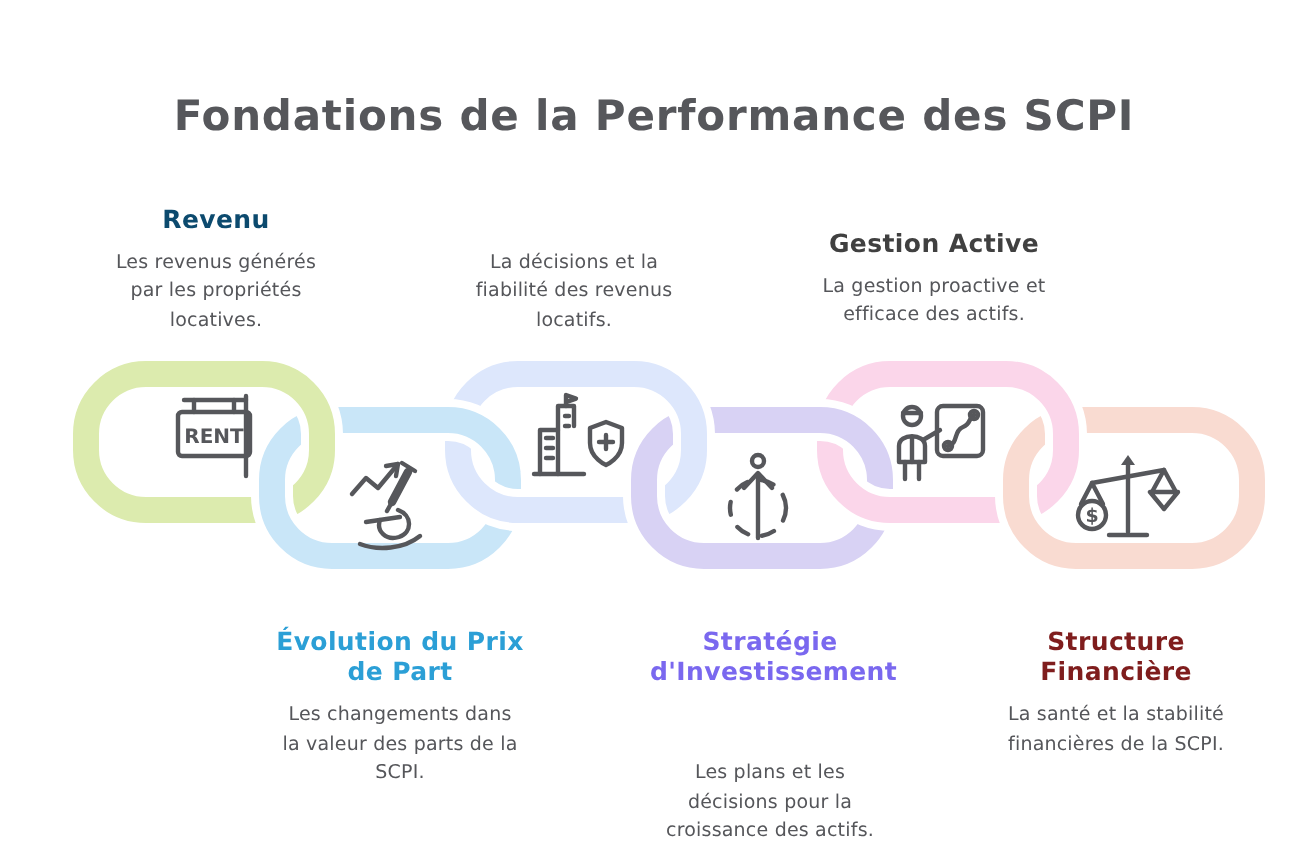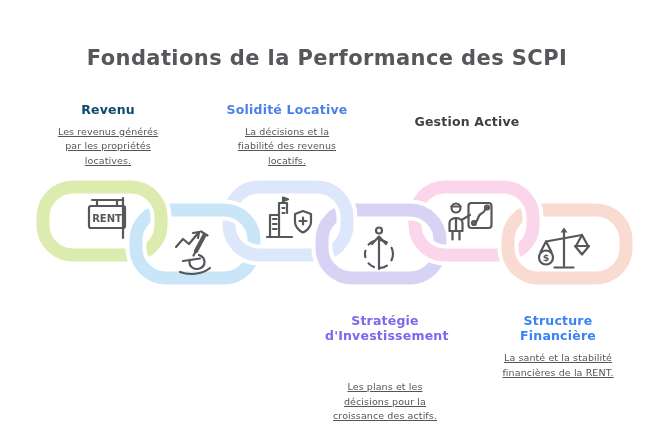--- a/index.html
+++ b/index.html
@@ -16,21 +16,21 @@
   .label-block{
     position:absolute;width:180px;transform:translateX(-50%);
     text-align:center;
   }
   .heading{
     display:inline-block;font-size:12.5px;font-weight:bold;
     letter-spacing:.2px;line-height:1.22;
   }
   .desc{
     display:inline-block;margin-top:7px;font-size:9.5px;line-height:1.5;
-    letter-spacing:.1px;color:#55565a;text-decoration:underline;
+    letter-spacing:.1px;color:#55565a;
   }
   
   .lb-0{left:108px;top:99px;}
   .lb-0 .desc{max-width:112px;}
   .lb-1{left:200px;top:313px;}
   .lb-1 .heading{max-width:135px;}
   .lb-1 .desc{max-width:118px;}
   .lb-2{left:287px;top:99px;}
   .lb-2 .desc{max-width:120px;}
   .lb-3{left:385px;top:313px;}
@@ -56,36 +56,38 @@
 
 <div class="canvas">
 
   <h1 class="title">Fondations de la Performance des SCPI</h1>
 
   <div class="label-block lb-0">
     <span class="heading" style="color: #0c4a6e;">Revenu</span><br>
     <span class="desc">Les revenus générés par les propriétés locatives.</span>
   </div>
   <div class="label-block lb-1">
+    <span class="heading" style="color: rgb(43, 159, 214);">Évolution du Prix de Part</span><br>
+    <span class="desc">Les changements dans la valeur des parts de la SCPI.</span>
+  </div>
+  <div class="label-block lb-2">
     <br>
-  </div>
-  <div class="label-block lb-2">
-    <span class="heading" style="color: rgb(75, 128, 232);">Solidité Locative</span><br>
     <span class="desc">La décisions et la fiabilité des revenus locatifs.</span>
   </div>
   <div class="label-block lb-3">
     <span class="heading" style="color: rgb(122, 104, 239);">Stratégie d'Investissement</span><br>
     <span class="desc">Les plans et les décisions pour la croissance des actifs.</span>
   </div>
   <div class="label-block lb-4">
     <span class="heading" style="color: #404040;">Gestion Active</span><br>
+    <span class="desc">La gestion proactive et efficace des actifs.</span>
   </div>
   <div class="label-block lb-5">
-    <span class="heading" style="color: #3b82f6;">Structure Financière</span><br>
-    <span class="desc">La santé et la stabilité financières de la RENT.</span>
+    <span class="heading" style="color: #7f1d1d;">Structure Financière</span><br>
+    <span class="desc">La santé et la stabilité financières de la SCPI.</span>
   </div>
 
   <svg class="chain" viewBox="0 0 654 432">
     <defs>
       <g id="link0">
         <rect class="casing" x="43" y="187" width="118" height="68" rx="30"></rect>
         <rect class="ring" x="43" y="187" width="118" height="68" rx="30" stroke="#dcebae"></rect>
       </g>
       <g id="link1">
         <rect class="casing" x="136" y="210" width="118" height="68" rx="30"></rect>

